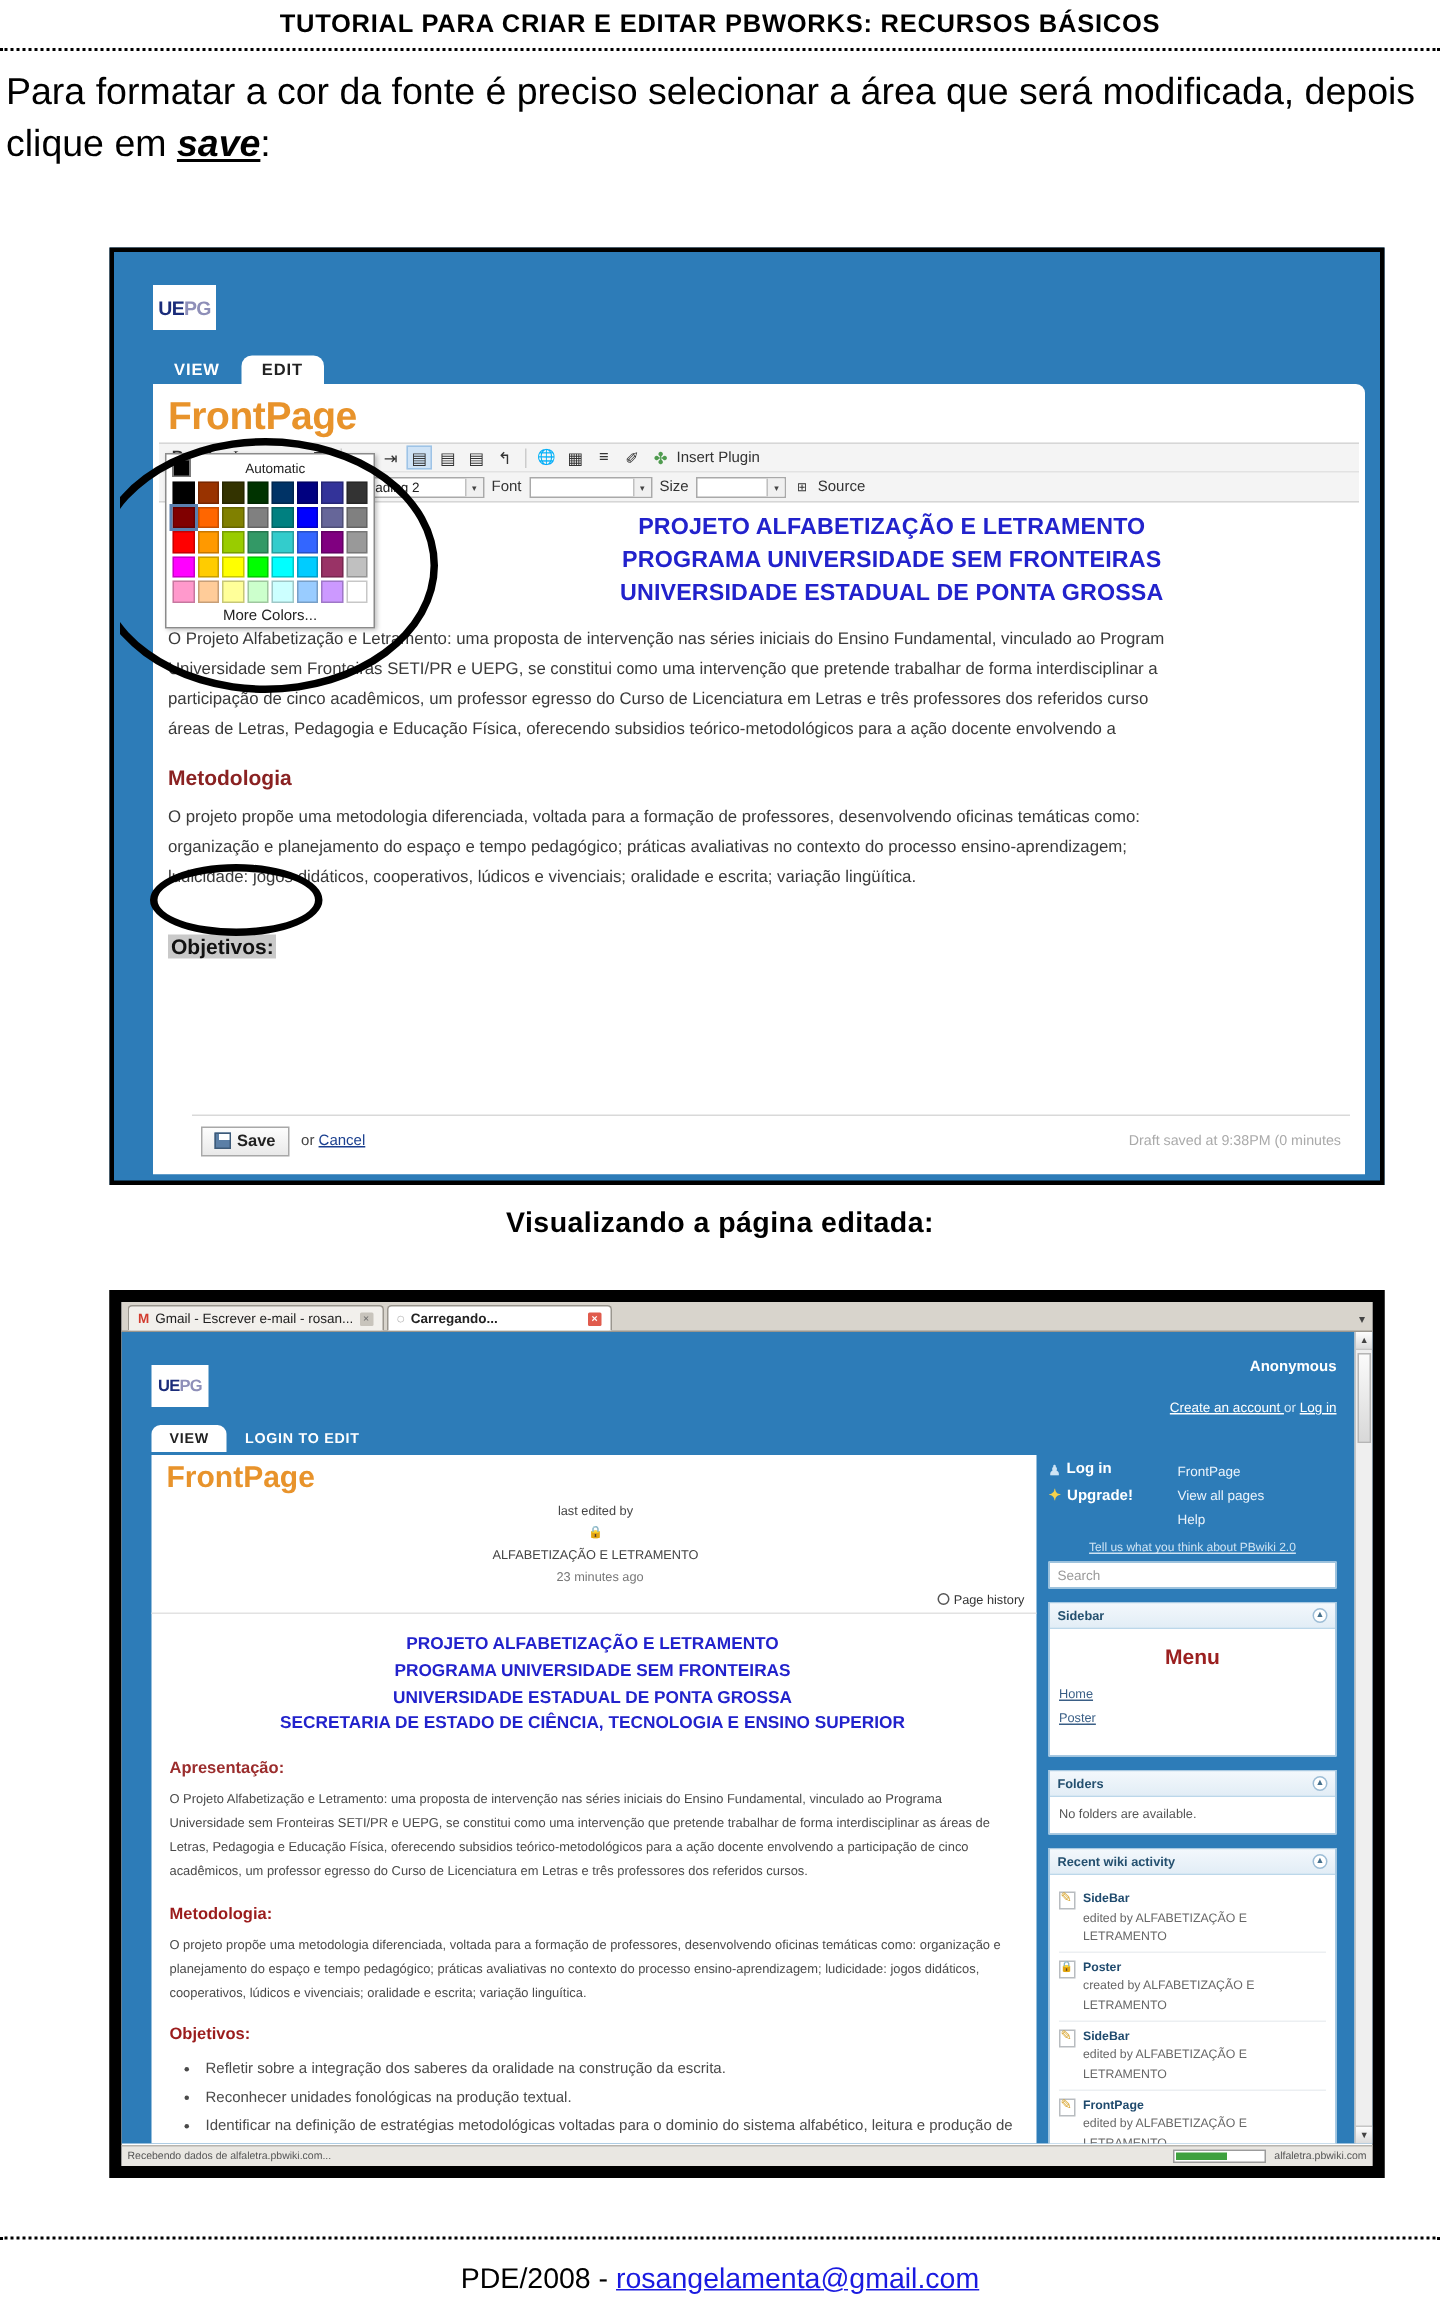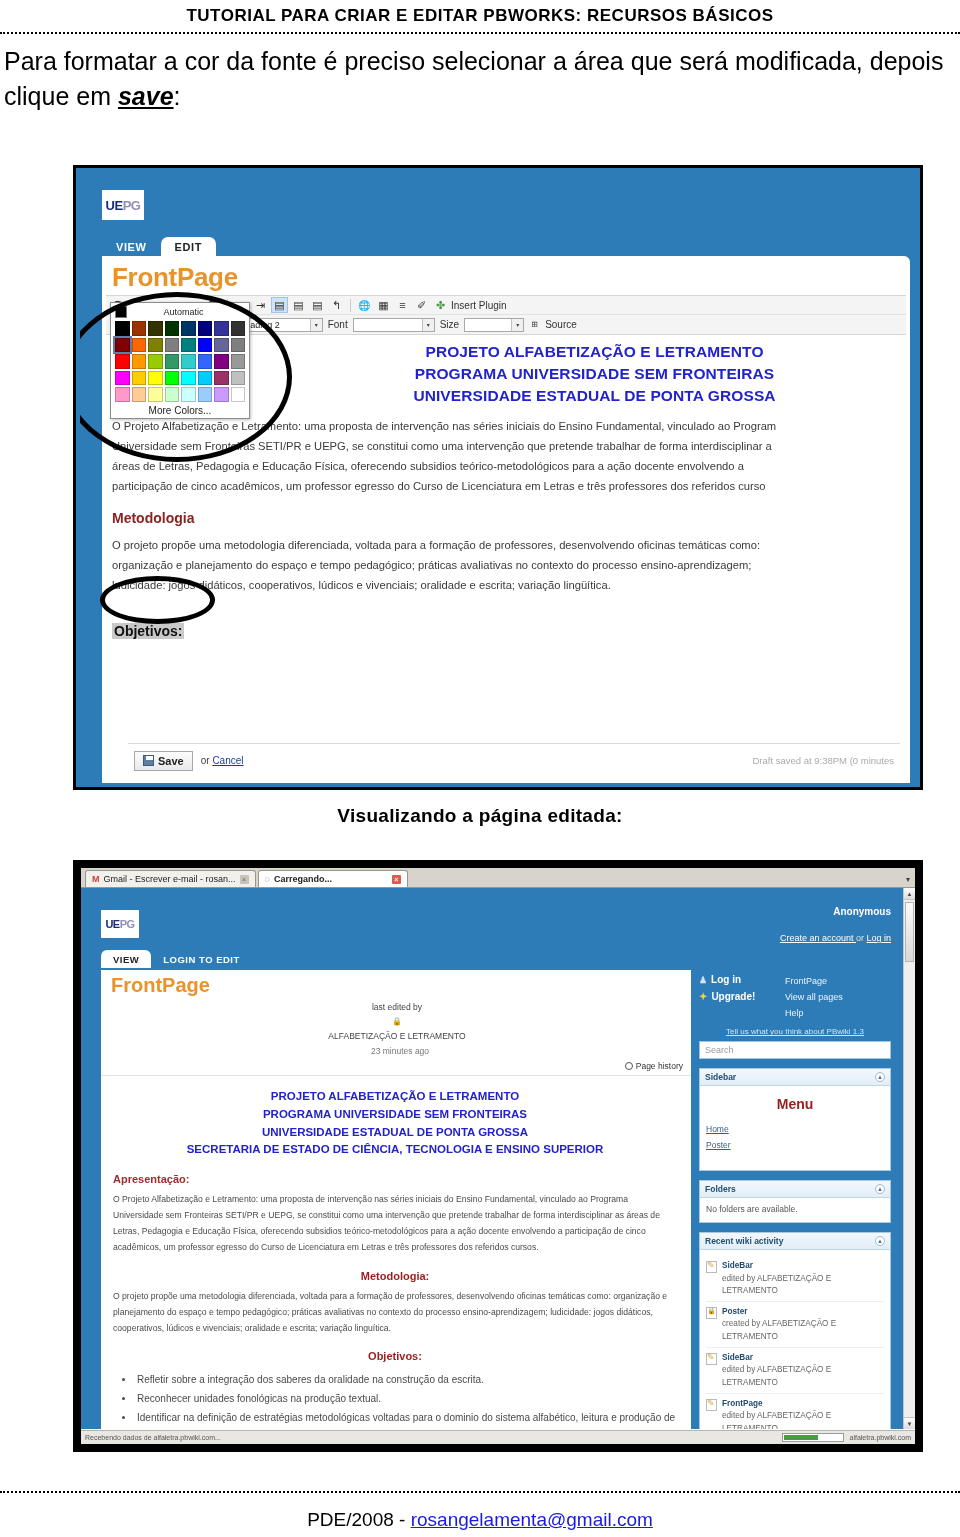--- a/index.html
+++ b/index.html
@@ -268,21 +268,21 @@
   .w-meta .hist .clock {
     width:8px; height:8px; border:1px solid #555; border-radius:50%;
   }
 
   .w-body { padding:12px 14px 0 12px; }
   .w-headline {
     color:#2222cc; font-weight:bold; font-size:11.5px;
     text-align:center; line-height:1.55;
   }
   .w-sub { color:#9b2d2d; font-weight:bold; font-size:11px; margin-top:14px; }
-  .w-sub.strong { color:#9b1c1c;text-align:center; }
+  .w-sub.strong { color:#9b1c1c; }
   .w-para { color:#4a4a4a; font-size:8.6px; line-height:1.85; margin-top:7px; text-align:left; }
   .w-list { margin:8px 0 0 0; padding-left:22px; color:#4a4a4a; font-size:10px; line-height:1.9; }
   .w-list li { padding-left:2px; }
 
   
   .w-side { position:absolute; left:614px; top:82px; width:200px; bottom:0; }
   .side-links { display:flex; gap:8px; padding:4px 0 0 4px; }
   .side-actions { width:78px; }
   .side-act {
     display:flex; align-items:center; gap:4px;
@@ -511,22 +511,22 @@
 
       <div class="ed-content">
         <div style="padding-left:175px;">
           <div class="ed-heading-line">PROJETO ALFABETIZAÇÃO E LETRAMENTO</div>
           <div class="ed-heading-line">PROGRAMA UNIVERSIDADE SEM FRONTEIRAS</div>
           <div class="ed-heading-line">UNIVERSIDADE ESTADUAL DE PONTA GROSSA</div>
         </div>
         <div class="ed-para">
           <div>O Projeto Alfabetização e Letramento: uma proposta de intervenção nas séries iniciais do Ensino Fundamental, vinculado ao Program</div>
           <div>Universidade sem Fronteiras SETI/PR e UEPG, se constitui como uma intervenção que pretende trabalhar de forma interdisciplinar a</div>
+          <div>participação de cinco acadêmicos, um professor egresso do Curso de Licenciatura em Letras e três professores dos referidos curso</div>
           <div>áreas de Letras, Pedagogia e Educação Física, oferecendo subsidios teórico-metodológicos para a ação docente envolvendo a</div>
-          <div>participação de cinco acadêmicos, um professor egresso do Curso de Licenciatura em Letras e três professores dos referidos curso</div>
         </div>
         <div class="ed-sub">Metodologia</div>
         <div class="ed-para">
           <div>O projeto propõe uma metodologia diferenciada, voltada para a formação de professores, desenvolvendo oficinas temáticas como:</div>
           <div>organização e planejamento do espaço e tempo pedagógico; práticas avaliativas no contexto do processo ensino-aprendizagem;</div>
           <div>ludicidade: jogos didáticos, cooperativos, lúdicos e vivenciais; oralidade e escrita; variação lingüítica.</div>
         </div>
         <div style="margin-top:14px;">
           <span class="ed-sub obj">Objetivos:</span>
         </div>
@@ -634,21 +634,21 @@
               <span>Upgrade!</span>
             </div>
           </div>
           <div class="side-nav">
             <div>FrontPage</div>
             <div>View all pages</div>
             <div>Help</div>
           </div>
         </div>
 
-        <div class="side-feedback">Tell us what you think about PBwiki 1.3</div>
+        <div class="side-feedback">Tell us what you think about PBwiki 2.0</div>
 
         <div class="side-search">
           <span>Search</span>
         </div>
 
         <div class="panel">
           <div class="panel-head">
             <span>Sidebar</span>
             <span class="collapse">▲</span>
           </div>

